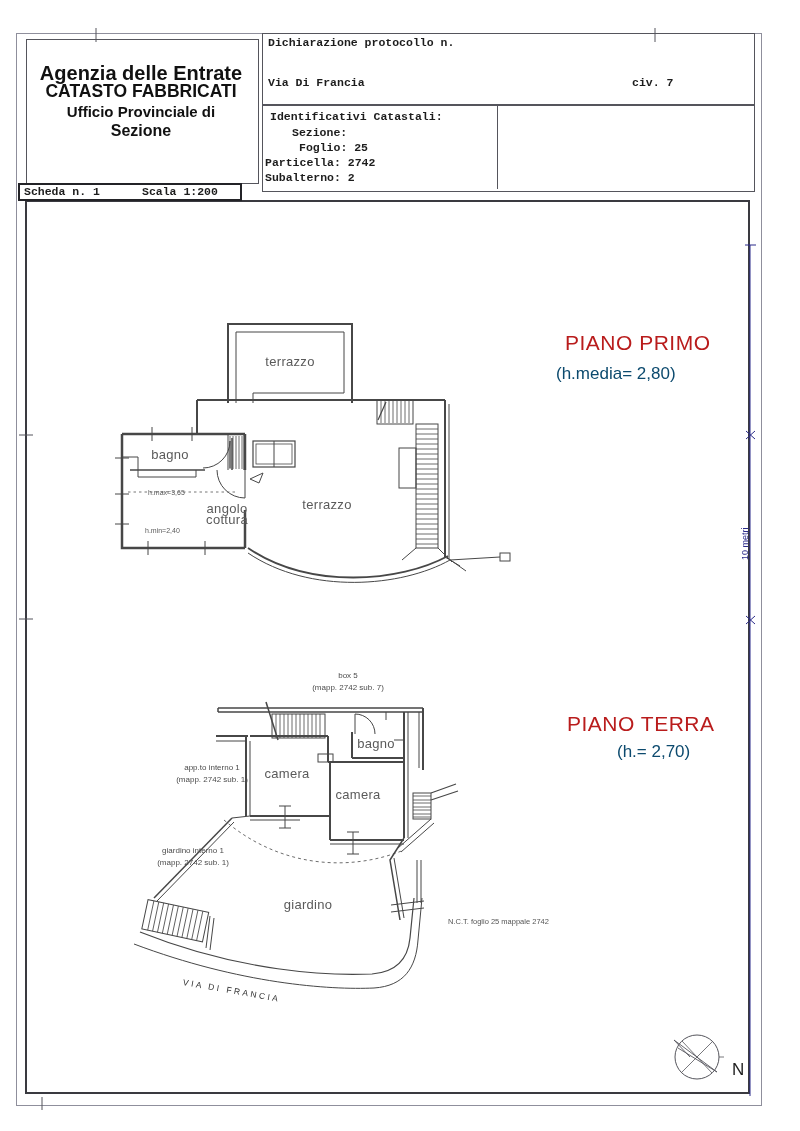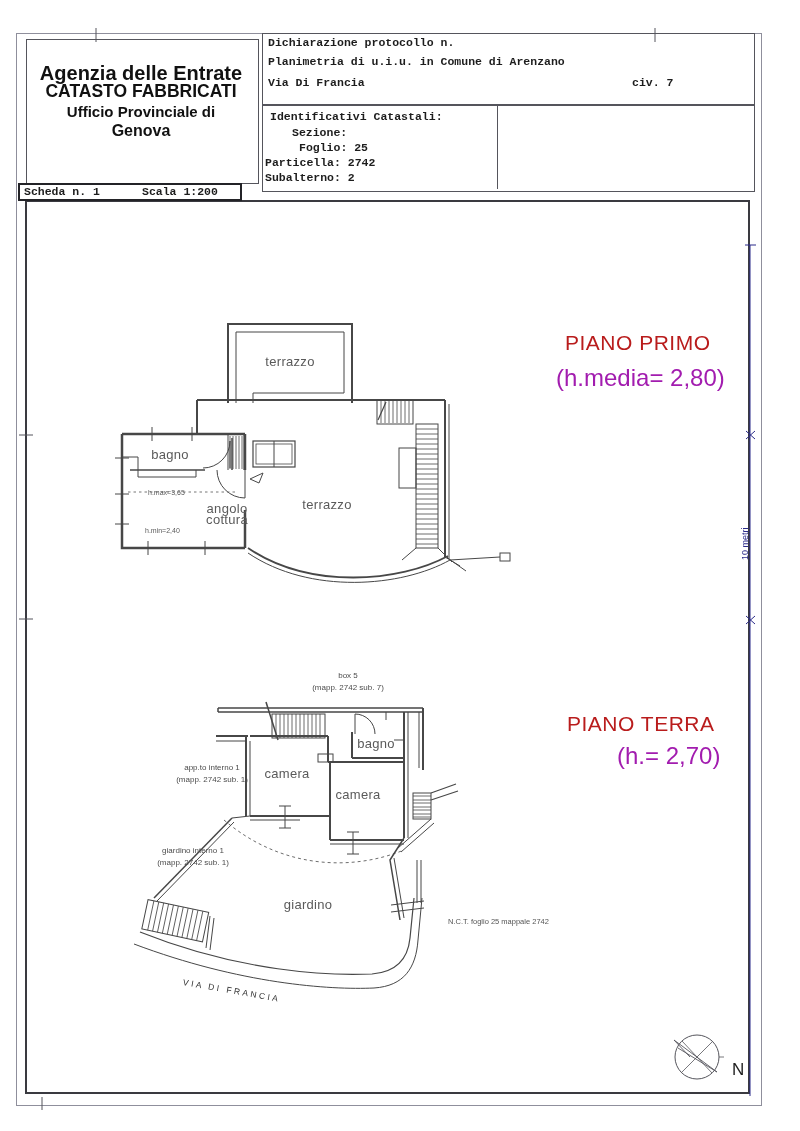--- a/index.html
+++ b/index.html
@@ -6,46 +6,45 @@
   #page{position:relative;width:800px;height:1131px;background:#ffffff;overflow:hidden;
         font-family:"Liberation Sans",sans-serif;color:#1c1c1c;}
   .abs{position:absolute;white-space:nowrap;}
   .mono{font-family:"Liberation Mono","DejaVu Sans Mono",monospace;font-weight:bold;color:#1d1d1d;}
   .box{position:absolute;border:1px solid #55555c;background:transparent;}
   .c{transform:translateX(-50%);}
   .roomlbl{font-size:13px;color:#5a5a5a;letter-spacing:.3px;}
   .maplbl{font-size:8px;color:#4c4c4c;margin-left:20px;}
   .tiny{font-size:7px;color:#5a5a5a;}
   .title1{font-size:21px;color:#b91c1c;letter-spacing:.5px;}
-  .title2{font-size:24px;color:#a21caf;}
+  .title2{font-size:17px;color:#0c4a6e;}
   svg{position:absolute;left:0;top:0;}
   .agency{ text-align:center;font-weight:bold;color:#111;}
 </style>
 </head>
 <body>
 
 <div id="page">
 
   <div class="box" style="left:16px;top:33px;width:744px;height:1071px;border-color:#8f8f9c;"></div>
 
   <div class="box" style="left:25px;top:200px;width:721px;height:890px;border:2px solid #3a3a40;"></div>
 
   <div class="box" style="left:26px;top:39px;width:231px;height:143px;"></div>
   <div class="abs agency" style="left:141px;top:62px;font-size:20px;transform:translateX(-50%);">Agenzia delle Entrate</div>
   <div class="abs agency" style="left:141px;top:81px;font-size:17.5px;transform:translateX(-50%);">CATASTO FABBRICATI</div>
   <div class="abs agency" style="left:141px;top:103px;font-size:15px;transform:translateX(-50%);">Ufficio Provinciale di</div>
-  <div class="abs agency" style="left:141px;top:122px;font-size:16px;transform:translateX(-50%);">Genova</div>
+  <div class="abs agency" style="left:141px;top:122px;font-size:16px;transform:translateX(-50%);">Sezione</div>
 
   <div class="box" style="left:18px;top:183px;width:220px;height:14px;border:2px solid #232327;"></div>
   <div class="abs mono" style="left:24px;top:185px;font-size:11.5px;">Scheda n. 1</div>
   <div class="abs mono" style="left:142px;top:185px;font-size:11.5px;">Scala 1:200</div>
 
   <div class="box" style="left:262px;top:33px;width:491px;height:71px;"></div>
   <div class="abs mono" style="left:268px;top:36px;font-size:11.5px;">Dichiarazione protocollo n.</div>
-  <div class="abs mono" style="left:268px;top:55px;font-size:11.5px;">Planimetria di u.i.u. in Comune di Arenzano</div>
   <div class="abs mono" style="left:268px;top:76px;font-size:11.5px;">Via Di Francia</div>
   <div class="abs mono" style="left:632px;top:76px;font-size:11.5px;">civ. 7</div>
 
   <div class="box" style="left:262px;top:104px;width:491px;height:86px;"></div>
   <div class="abs" style="left:497px;top:105px;width:1px;height:84px;background:#55555c;"></div>
   <div class="abs mono" style="left:270px;top:110px;font-size:11.5px;">Identificativi Catastali:</div>
   <div class="abs mono" style="left:292px;top:126px;font-size:11.5px;">Sezione:</div>
   <div class="abs mono" style="left:299px;top:141px;font-size:11.5px;">Foglio: 25</div>
   <div class="abs mono" style="left:265px;top:156px;font-size:11.5px;">Particella: 2742</div>
   <div class="abs mono" style="left:265px;top:171px;font-size:11.5px;">Subalterno: 2</div>

